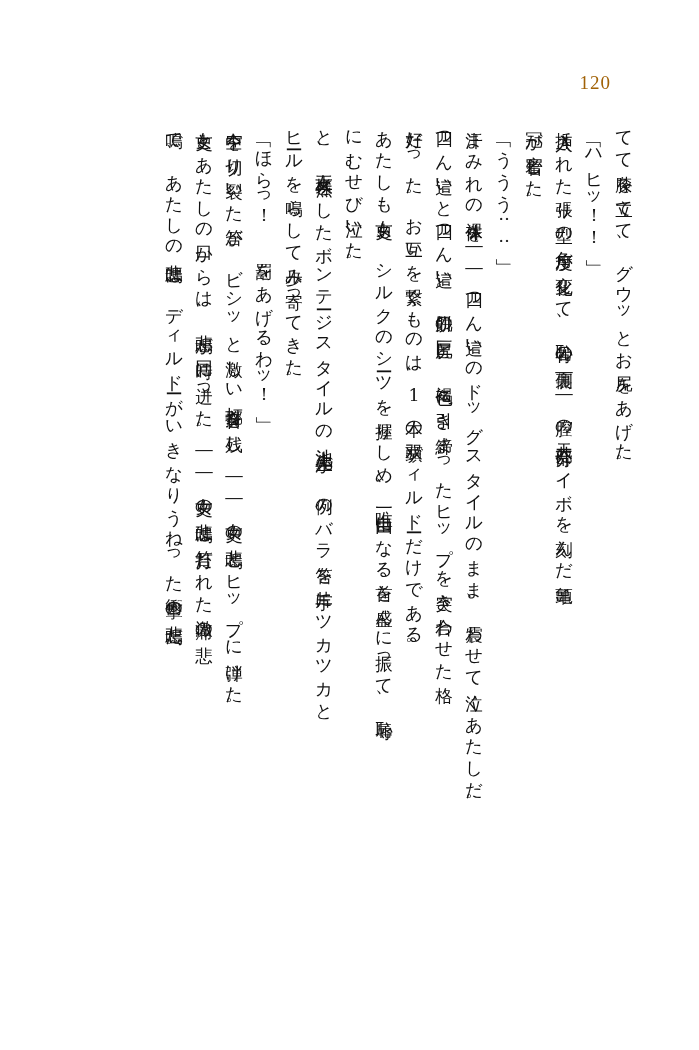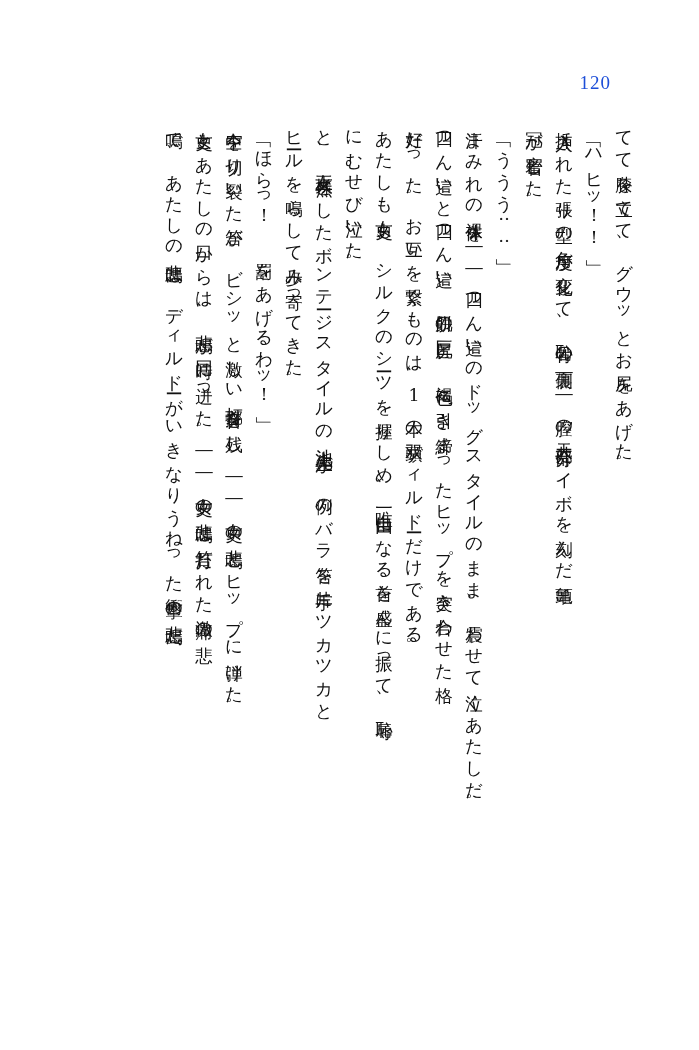--- a/index.html
+++ b/index.html
@@ -21,21 +21,21 @@
     height: 1050px;
     box-sizing: border-box;
   }
   .page-number {
     position: absolute;
     top: 72px;
     right: 88px;
     font-size: 19px;
     letter-spacing: 1px;
     font-family: "Liberation Serif", "DejaVu Serif", serif;
-    color: #1d4ed8;
+    color: #a16207;
     margin-left: 28px;
   }
   .text-body {
     position: absolute;
     top: 118px;
     right: 60px;
     left: 60px;
     height: 900px;
     display: flex;
     flex-direction: row-reverse;

